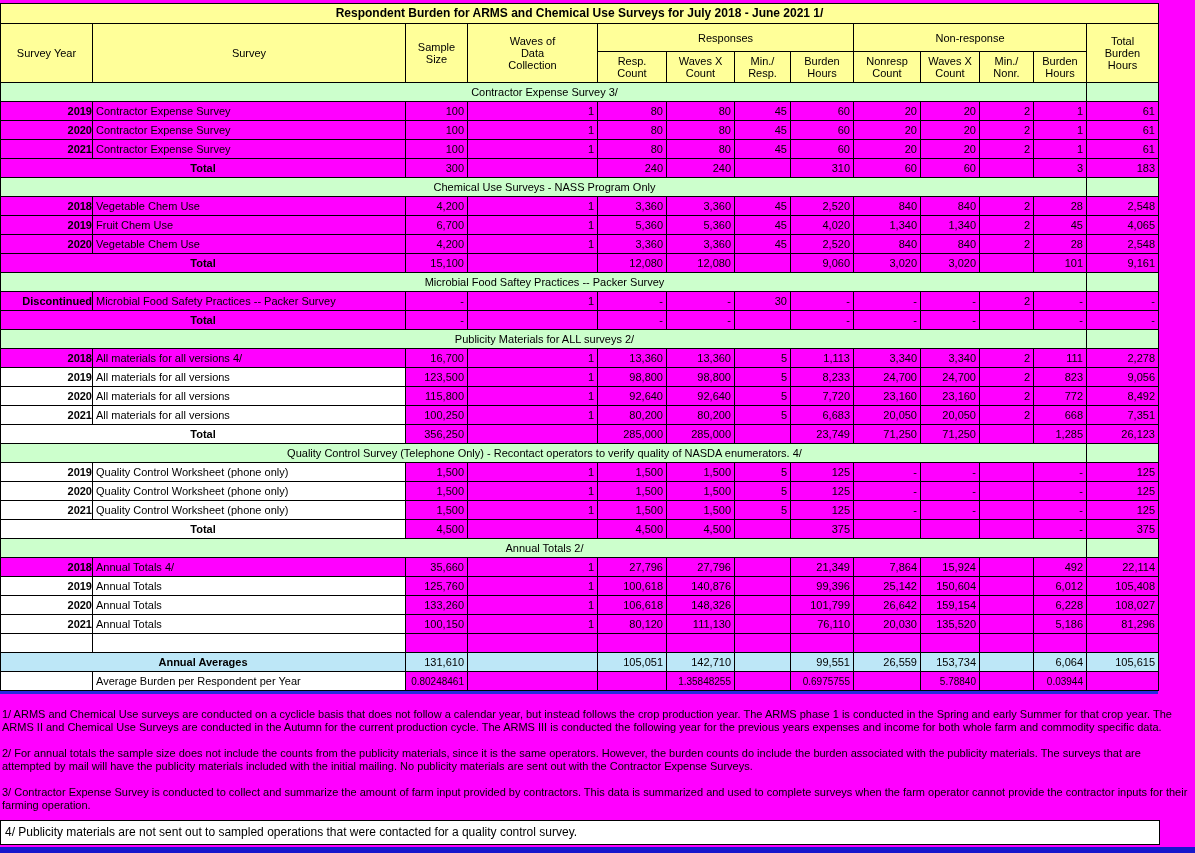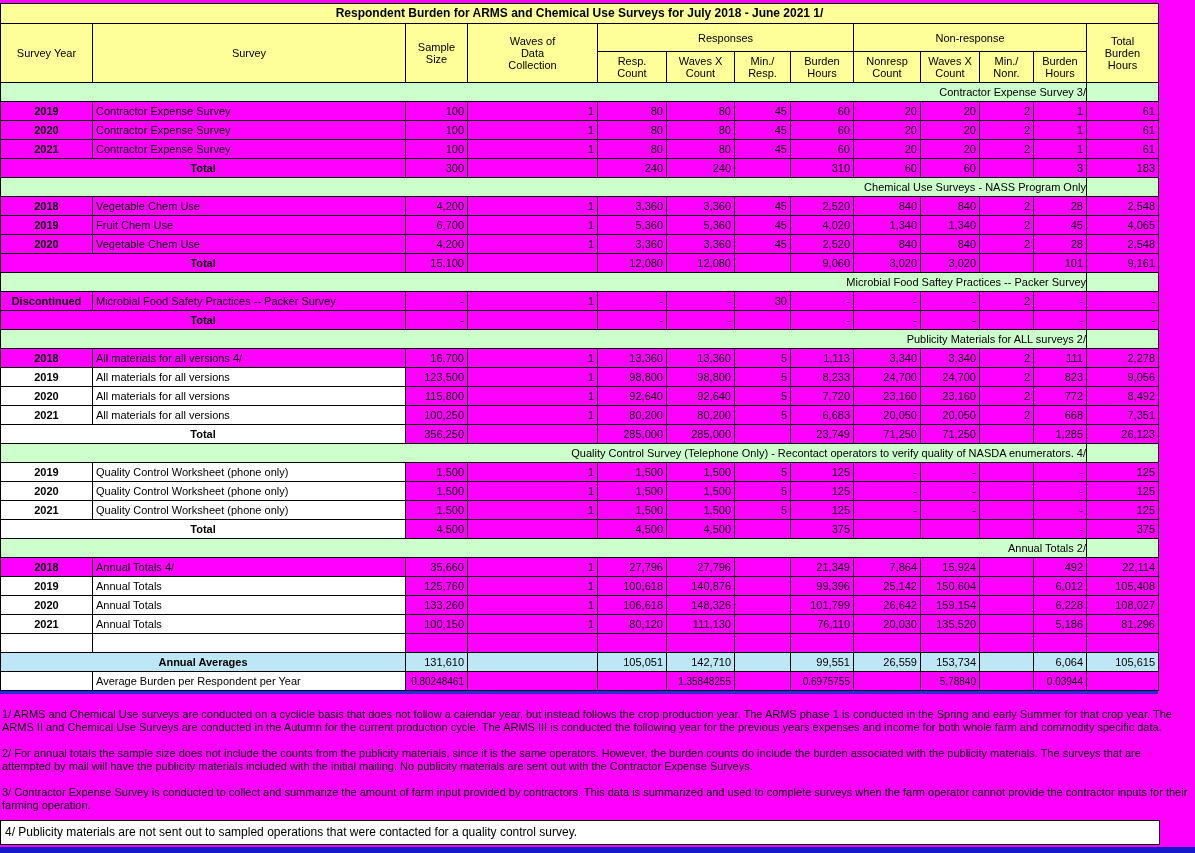--- a/index.html
+++ b/index.html
@@ -9,25 +9,25 @@
   }
   table{border-collapse:collapse;table-layout:fixed;width:1158px;margin:3px 0 0 0;}
   td{
     border:1px solid #000;font-size:11px;height:18px;line-height:15px;
     overflow:hidden;white-space:nowrap;padding:0;vertical-align:middle;
   }
   td.title{background:#FFFF99;font-weight:bold;text-align:center;font-size:12px;height:19px;}
   td.h{background:#FFFF99;text-align:center;white-space:pre-line;line-height:12px;font-size:11px;}
   tr.hg td{height:27px;}
   tr.hs td.h{height:30px;}
-  td.sec{background:#CCFFCC;text-align:right;padding-left:2px;}
+  td.sec{background:#CCFFCC;text-align:center;padding-left:2px;}
   .mcell{background:#FF00FF;}
   .wcell{background:#FFFFFF;}
   .bcell{background:#BDE7F7;}
-  td.year{font-weight:bold;text-align:center;}
+  td.year{font-weight:bold;text-align:right;}
   td.survey{text-align:left;padding-left:3px;}
   td.num{text-align:right;padding-right:3px;}
   td.sm{font-size:10px;}
   td.mlabel{font-weight:bold;text-align:center;}
   .blue-line{width:1158px;height:3px;background:#2A2ADF;}
   .fns{width:1190px;font-size:11px;line-height:13px;padding:14px 2px 0 2px;}
   .fn{margin:0 0 13px 0;}
   .white-band{
     position:absolute;left:0;bottom:8px;width:1154px;height:23px;background:#FFFFFF;
     border:1px solid #000;font-size:12px;line-height:22px;padding-left:4px;overflow:hidden;white-space:nowrap;

